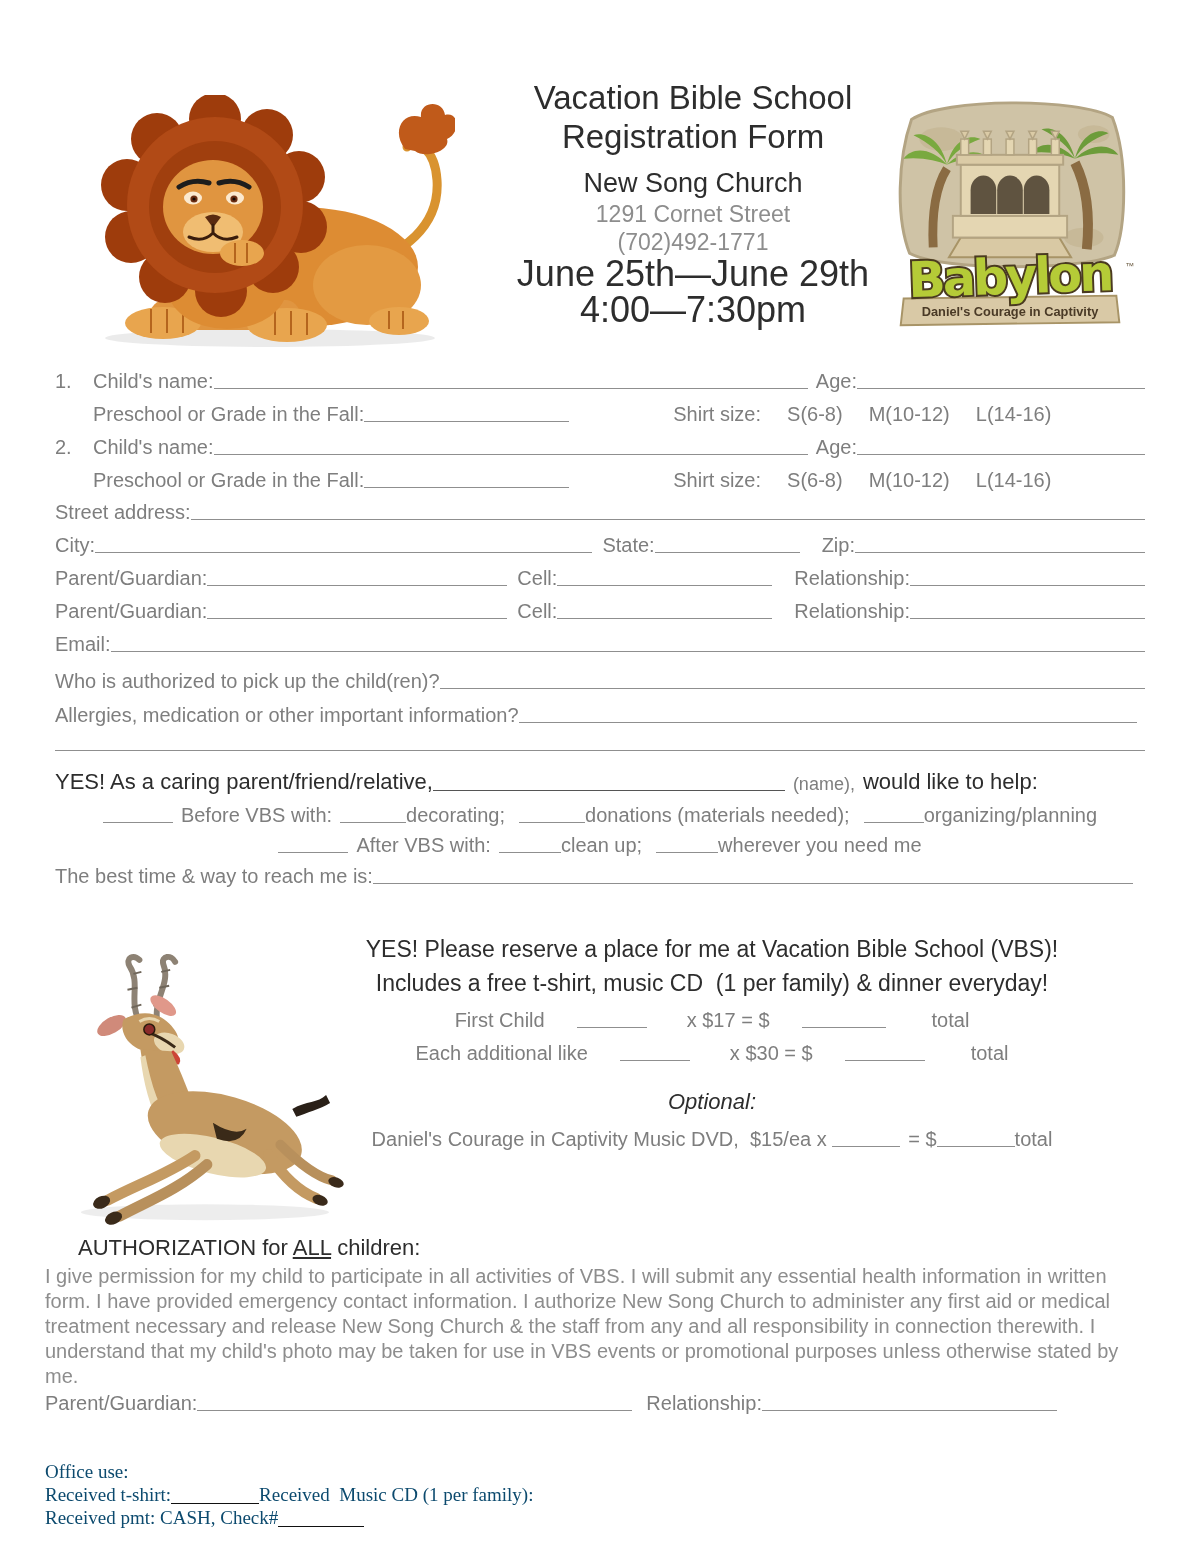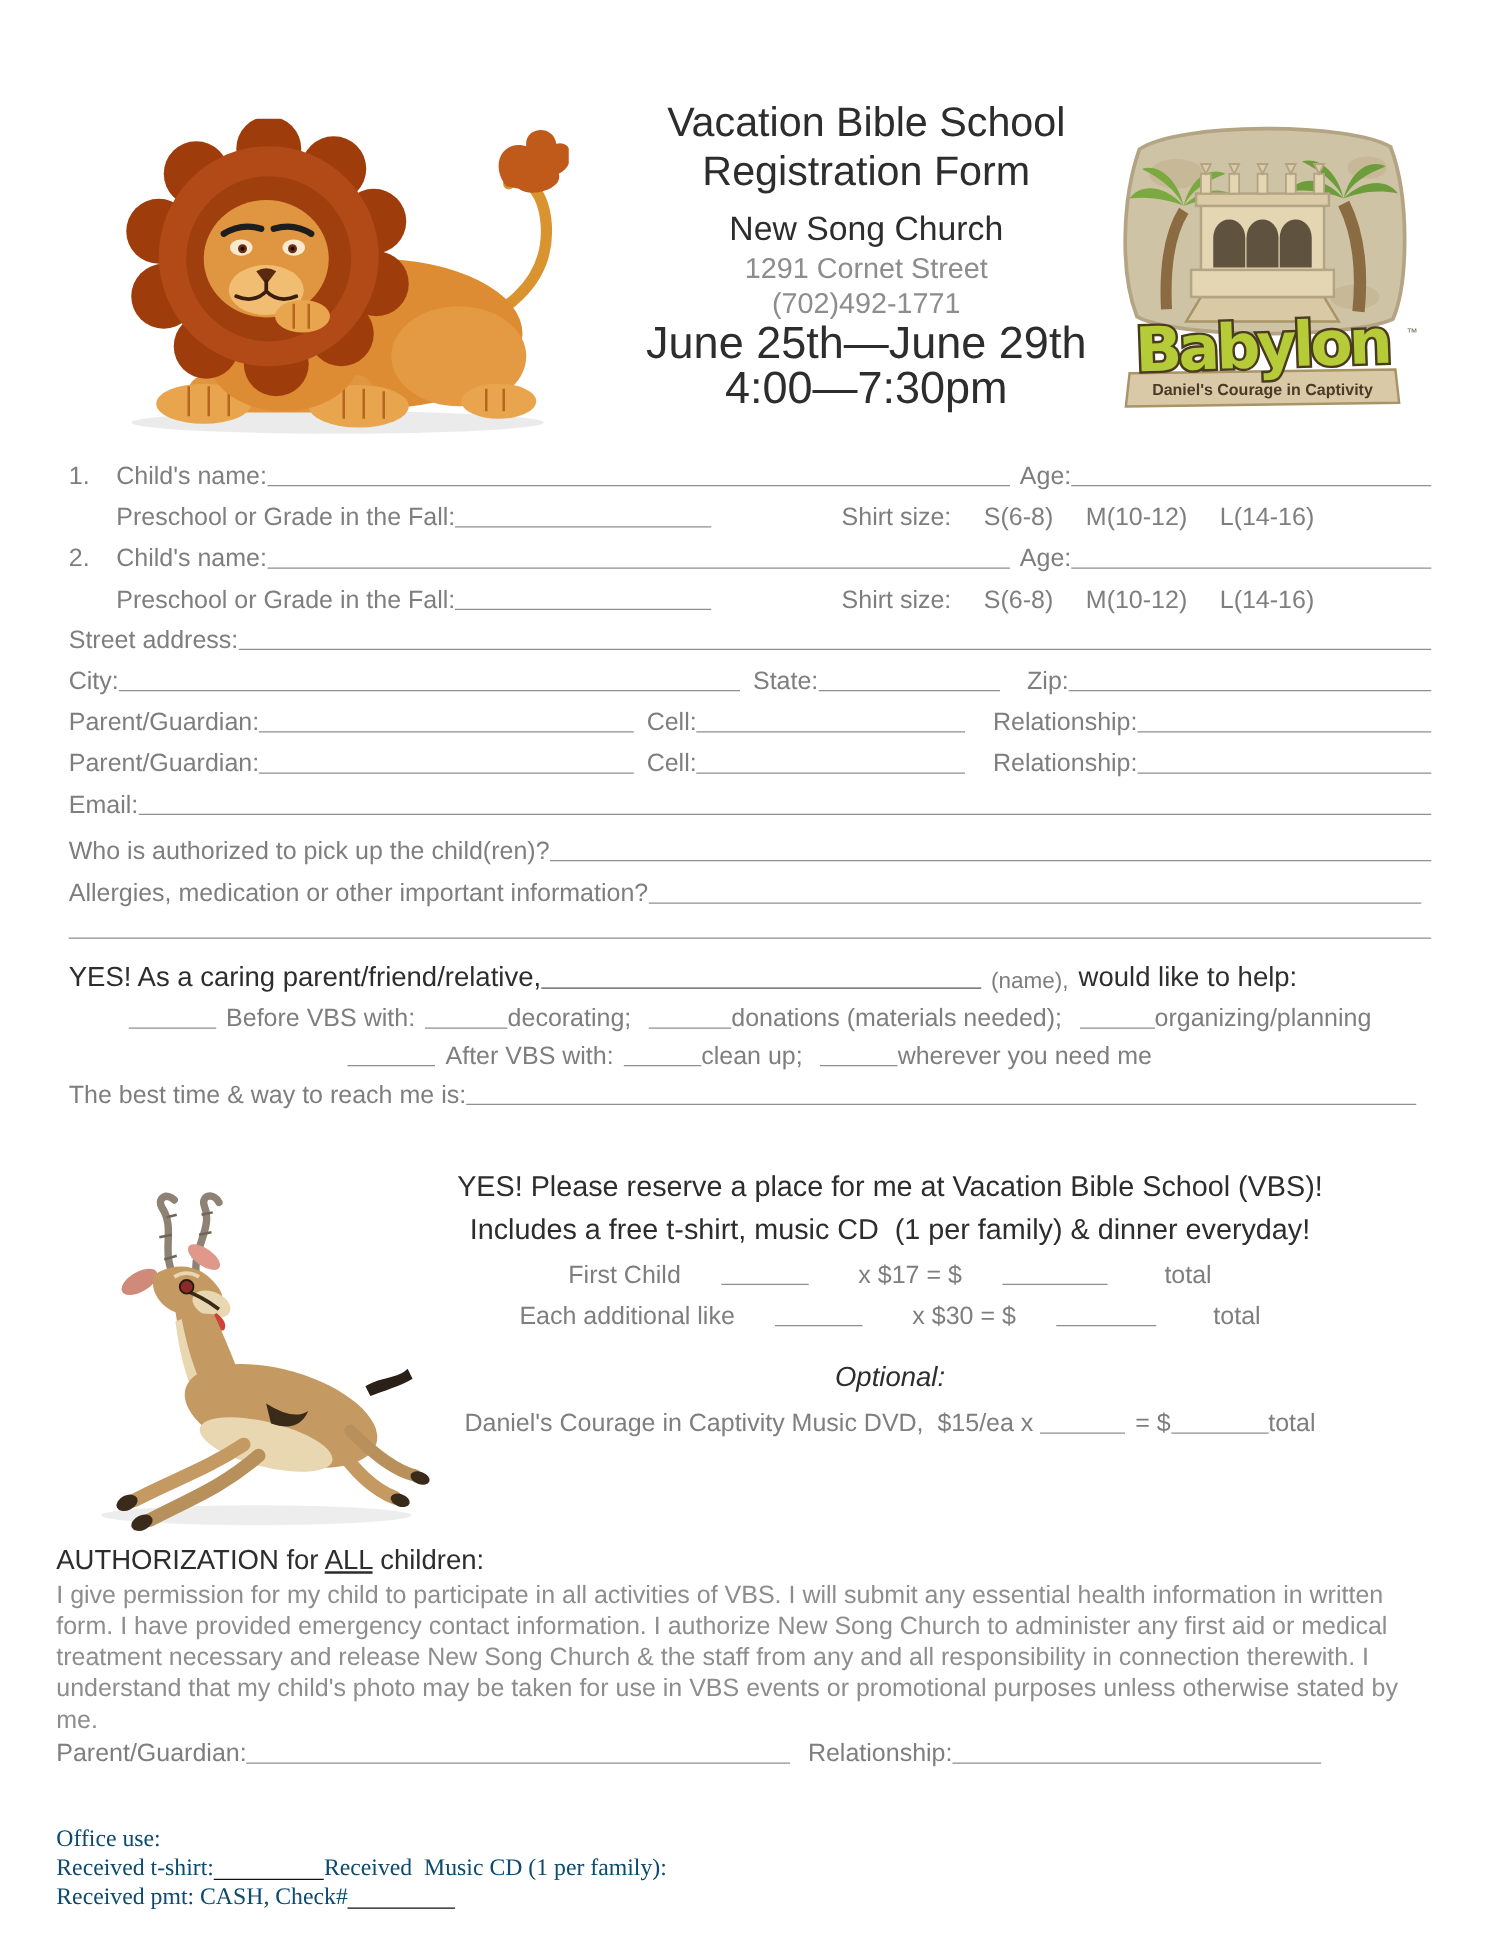--- a/index.html
+++ b/index.html
@@ -28,21 +28,21 @@
   .gap14{margin-left:14px;}
   .gap22{margin-left:22px;}
   
   .reserve{position:absolute;left:338px;width:748px;top:932px;text-align:center;}
   .rs-head{font-size:23px;line-height:34px;color:#2d2d2d;white-space:pre;}
   .rs-row{display:flex;justify-content:center;align-items:flex-end;height:32px;font-size:20px;gap:32px;}
   .rs-opt{font-size:22px;line-height:30px;color:#2d2d2d;font-style:italic;margin-top:22px;}
   .rs-dvd{display:flex;justify-content:center;align-items:flex-end;height:34px;font-size:20px;}
   
   .auth{position:absolute;left:45px;right:52px;top:1236px;}
-  .auth-head{font-size:22px;line-height:24px;color:#2d2d2d;}
+  .auth-head{font-size:22px;line-height:24px;color:#2d2d2d;margin-left:33px;}
   .auth-head .u{text-decoration:underline;}
   .auth p{margin:4px 0 0 0;font-size:20px;line-height:25px;color:#8d8d8d;}
   .auth .row{height:26px;}
   
   .office{position:absolute;left:45px;top:1460px;font-family:"Liberation Serif",serif;color:#0c4a6e;font-size:19px;}
   .office .orow{display:flex;align-items:flex-end;height:23px;}
   .bl2{border-bottom:1px solid #111;height:5px;margin-bottom:2px;}
 </style>
 </head>
 <body>

